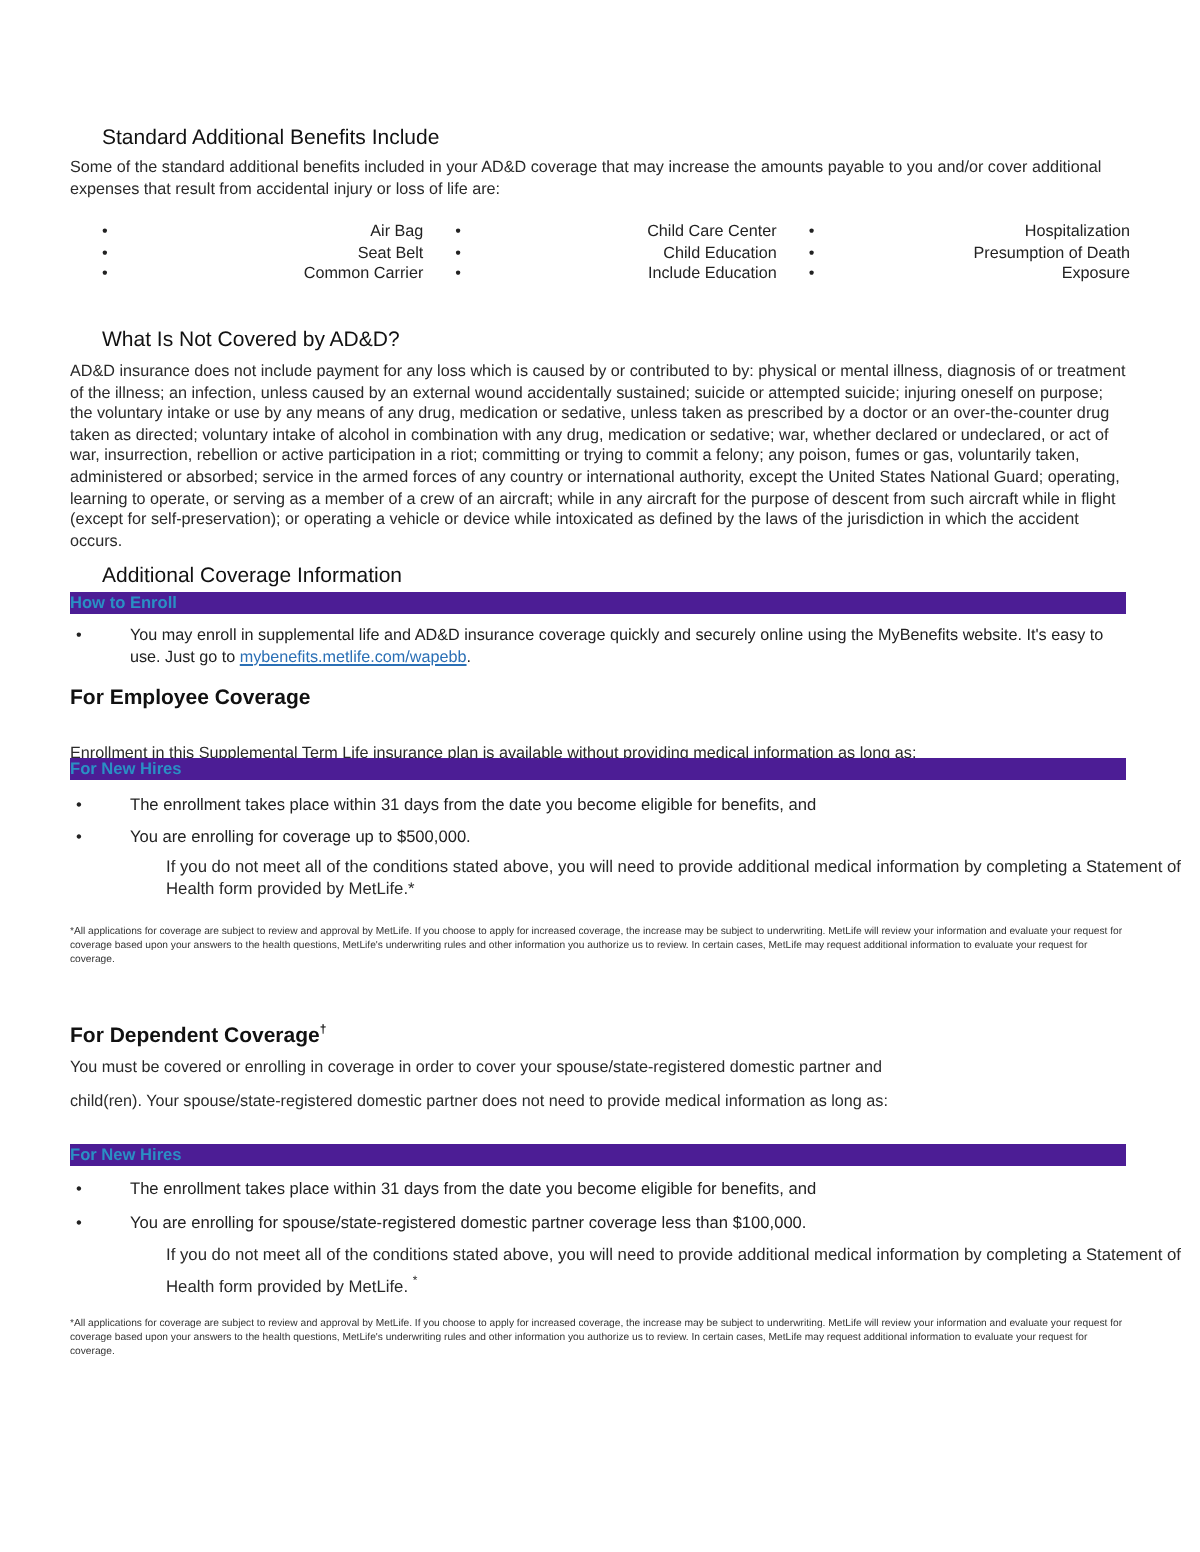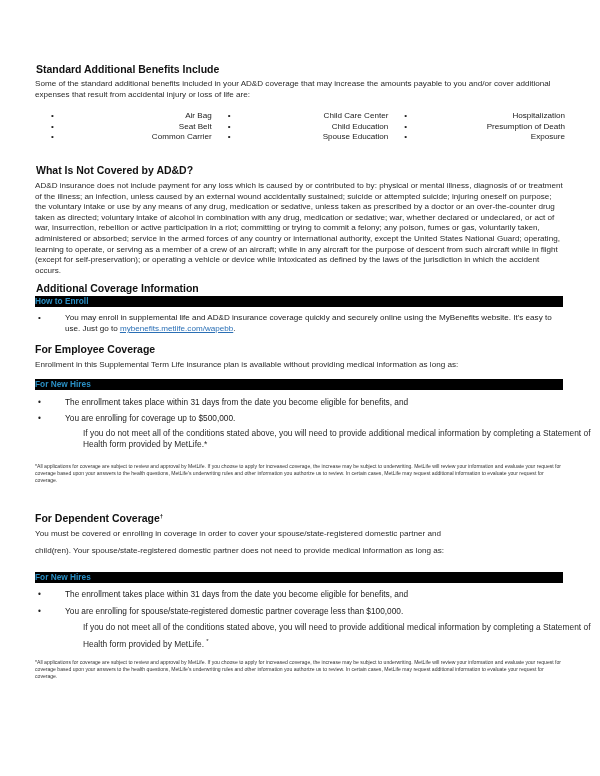--- a/index.html
+++ b/index.html
@@ -1,28 +1,28 @@
 <!DOCTYPE html>
 <html><head>
 <meta charset="utf-8">
 <style>
   html, body { margin: 0; padding: 0; background: #ffffff; }
   body { width: 600px; height: 776px; position: relative; overflow: hidden;
          font-family: "Liberation Sans", sans-serif; color: #222222; }
   .page { position: absolute; left: 35px; top: 0; width: 530px; }
-  .h1 { position: absolute; left: 1px; font-weight: bold; font-size: 10.5px; color: #111; }
+  .h1 { position: absolute; left: 16px; font-weight: normal; font-size: 10.5px; color: #111; }
   .h2 { position: absolute; left: 0; font-size: 10.5px; color: #111; font-weight: bold; text-align: right; }
   .para { position: absolute; left: 0; width: 528px; font-size: 8.1px; line-height: 10.6px; color: #2a2a2a; }
   .para-lg { position: absolute; left: 0; width: 528px; font-size: 8.4px; line-height: 12px; color: #2a2a2a; margin-left: 48px; }
   .grid3 { position: absolute; left: 0; width: 530px; display: flex; font-size: 8.1px; line-height: 10.6px; }
   .col { width: 183px; text-align: right; }
   .col ul { margin: 0; padding: 0; list-style: none; }
   .col li { position: relative; padding-left: 33px; }
   .col li::before { content: "•"; position: absolute; left: 16px; }
-  .band { position: absolute; left: 0; width: 528px; height: 11px; background: #000000;
+  .band { position: absolute; left: 0; width: 528px; height: 11px; background: #4c1d95;
           font-size: 8.3px; font-weight: bold; color: #2a8fc4; line-height: 11px; }
   .bullet { position: absolute; left: 0; width: 520px; font-size: 8.3px; line-height: 10.6px; padding-left: 30px; box-sizing: border-box; }
   .bullet::before { content: "•"; position: absolute; left: 3px; }
   .link { color: #2a6fb5; text-decoration: underline; cursor: pointer; }
   .foot { position: absolute; left: 0; width: 530px; font-size: 5.1px; line-height: 7px; color: #333; }
   sup { font-size: 6px; }
 </style>
 </head>
 <body>
 
@@ -36,41 +36,41 @@
         <ul>
       <li>Air Bag</li>
       <li>Seat Belt</li>
       <li>Common Carrier</li>
     </ul>
       </div>
     <div class="col">
         <ul>
       <li>Child Care Center</li>
       <li>Child Education</li>
-      <li>Spouse Education</li>
+      <li>Include Education</li>
     </ul>
       </div>
     <div class="col">
         <ul>
       <li>Hospitalization</li>
       <li>Presumption of Death</li>
       <li>Exposure</li>
     </ul>
       </div>
   </div>
 
   <div class="h1" style="top:164px">What Is Not Covered by AD&amp;D?</div>
   <div class="para" style="top:181px">AD&amp;D insurance does not include payment for any loss which is caused by or contributed to by: physical or mental illness, diagnosis of or treatment of the illness; an infection, unless caused by an external wound accidentally sustained; suicide or attempted suicide; injuring oneself on purpose; the voluntary intake or use by any means of any drug, medication or sedative, unless taken as prescribed by a doctor or an over-the-counter drug taken as directed; voluntary intake of alcohol in combination with any drug, medication or sedative; war, whether declared or undeclared, or act of war, insurrection, rebellion or active participation in a riot; committing or trying to commit a felony; any poison, fumes or gas, voluntarily taken, administered or absorbed; service in the armed forces of any country or international authority, except the United States National Guard; operating, learning to operate, or serving as a member of a crew of an aircraft; while in any aircraft for the purpose of descent from such aircraft while in flight (except for self-preservation); or operating a vehicle or device while intoxicated as defined by the laws of the jurisdiction in which the accident occurs.</div>
 
   <div class="h1" style="top:282px">Additional Coverage Information</div>
   <div class="band" style="top:296px">How to Enroll</div>
   <div class="bullet" style="top:313px;font-size:8.1px"><span>You may enroll in supplemental life and AD&amp;D insurance coverage quickly and securely online using the MyBenefits website.  It's easy to use. Just go to </span><span class="link">mybenefits.metlife.com/wapebb</span><span>.</span></div>
 
   <div class="h2" style="top:343px">For Employee Coverage</div>
-  <div class="para" style="top:360px">Enrollment in this Supplemental Term Life insurance plan is available without providing medical information as long as:</div>
+  <div class="para" style="top:372px">Enrollment in this Supplemental Term Life insurance plan is available without providing medical information as long as:</div>
   <div class="band" style="top:379px">For New Hires</div>
   <div class="bullet" style="top:397px">The enrollment takes place within 31 days from the date you become eligible for benefits, and</div>
   <div class="bullet" style="top:413px">You are enrolling for coverage up to $500,000.</div>
   <div class="para-lg" style="top:428px;line-height:11px">If you do not meet all of the conditions stated above, you will need to provide additional medical information by completing a Statement of Health form provided by MetLife.*</div>
   <div class="foot" style="top:463px">*All applications for coverage are subject to review and approval by MetLife. If you choose to apply for increased coverage, the increase may be subject to underwriting. MetLife will review your information and evaluate your request for coverage based upon your answers to the health questions, MetLife's underwriting rules and other information you authorize us to review. In certain cases, MetLife may request additional information to evaluate your request for coverage.</div>
 
   <div class="h2" style="top:512px"><span>For Dependent Coverage</span><sup>†</sup></div>
   <div class="para" style="top:529px">You must be covered or enrolling in coverage in order to cover your spouse/state-registered domestic partner and</div>
   <div class="para" style="top:546px">child(ren). Your spouse/state-registered domestic partner does not need to provide medical information as long as:</div>
   <div class="band" style="top:572px">For New Hires</div>

